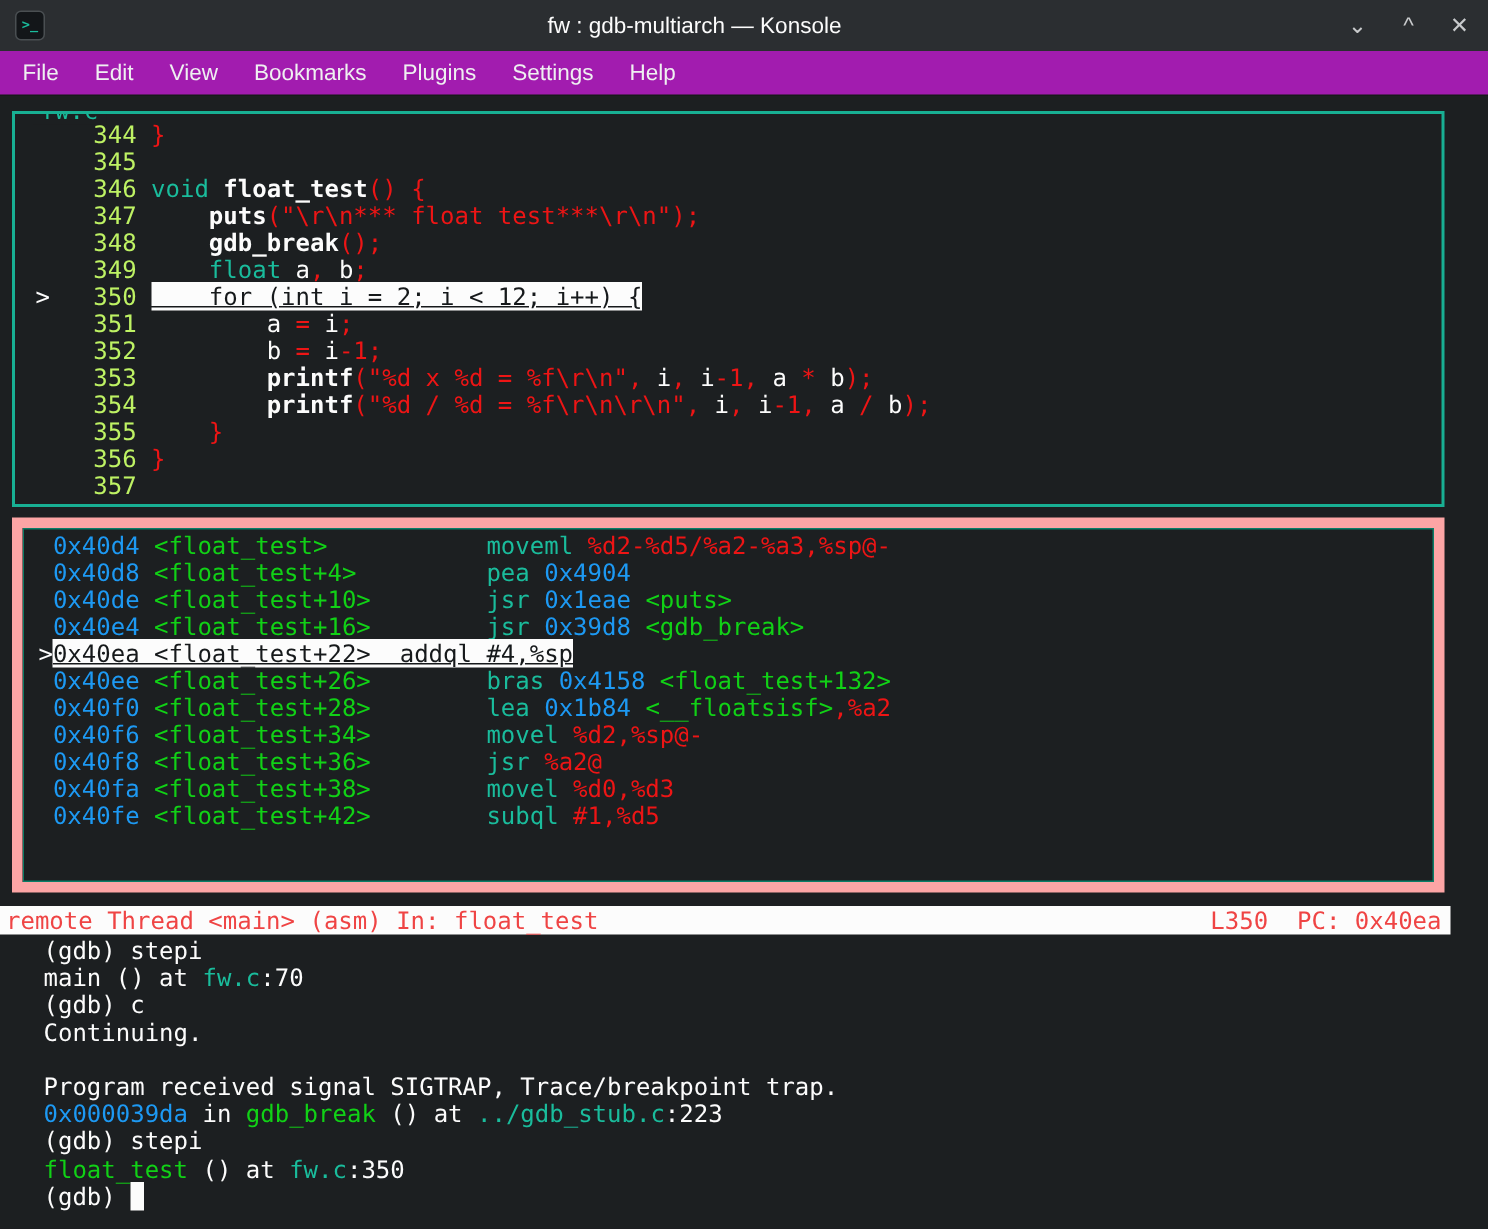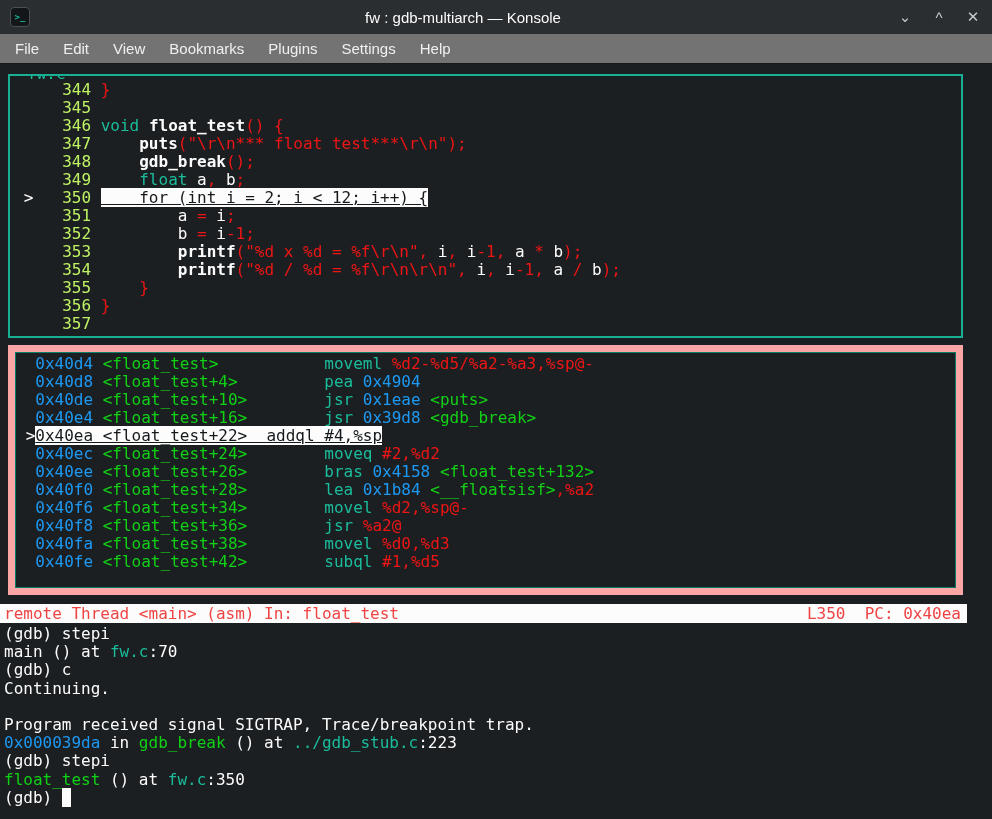--- a/index.html
+++ b/index.html
@@ -6,35 +6,35 @@
   html,body{width:992px;height:819px;}
   body{background:#1c1f21;font-family:"Liberation Sans",sans-serif;overflow:hidden;}
 
   .titlebar{height:34px;background:#2b2e31;display:flex;align-items:center;padding:0 10px;color:#fcfcfc;}
   .app-icon{width:20px;height:20px;background:#131619;border:1px solid #4a4f52;border-radius:4px;display:flex;align-items:center;justify-content:center;flex:0 0 auto;}
   .app-icon-glyph{color:#1abc9c;font-family:"DejaVu Sans Mono",monospace;font-size:9px;font-weight:bold;line-height:1;}
   .title{flex:1;text-align:center;font-size:15px;color:#fcfcfc;}
   .win-controls{display:flex;gap:16px;align-items:center;flex:0 0 auto;}
   .win-btn{color:#c8cacc;font-size:15px;width:18px;text-align:center;cursor:default;}
 
-  .menubar{height:30px;background:#737373;display:flex;align-items:center;gap:6px;padding:0 6px;border-bottom:1px solid #17191b;}
+  .menubar{height:30px;background:#a21caf;display:flex;align-items:center;gap:6px;padding:0 6px;border-bottom:1px solid #17191b;}
   .menu-item{color:#eff0f1;font-size:15px;padding:4px 9px;}
 
   .terminal{position:relative;width:992px;height:755px;background:#1c1f21;font-family:"DejaVu Sans Mono",monospace;font-size:16px;line-height:18px;color:#fcfcfc;}
   .tline{white-space:pre;height:18px;}
 
   .src-window{position:absolute;left:8px;top:10px;width:955px;height:264px;border:2px solid #18af93;padding:5px 4px;overflow:hidden;}
   .src-title{position:absolute;top:-11px;left:12px;background:#1c1f21;color:#1abc9c;padding:0 5px;font-size:16px;line-height:18px;}
 
   .asm-window{position:absolute;left:8px;top:281px;width:955px;height:250px;border:7px solid #fca5a5;box-shadow:inset 0 0 0 1px #0b7d66;padding:3px 1px;overflow:hidden;}
 
   .status-line{position:absolute;left:0;top:540px;width:967px;height:19px;background:#fcfcfc;color:#ef4444;display:flex;justify-content:space-between;padding:0 6px 0 4px;font-size:16px;line-height:19px;white-space:pre;}
 
   .console{position:absolute;left:4px;top:561px;width:984px;}
-  .console .tline{height:18.2px;}
+  .console .tline{height:18.2px;margin-left:25px;}
 
   .seg-fg{color:#fcfcfc;}
   .seg-red{color:#ed1515;}
   .seg-grn{color:#11d116;}
   .seg-blu{color:#1d99f3;}
   .seg-cyn{color:#1abc9c;}
   .seg-bold{color:#fcfcfc;font-weight:bold;}
   .seg-num{color:#bef264;}
   .seg-mark{color:#fcfcfc;}
   .seg-rev{color:#16191b;background:#fcfcfc;text-decoration:underline;}
@@ -89,21 +89,20 @@
         </div>
     </div>
 
     <div class="asm-window">
       <div>
           <div class="tline"><span class="seg-fg">  </span><span class="seg-blu">0x40d4</span><span class="seg-fg"> </span><span class="seg-grn">&lt;float_test&gt;</span><span class="seg-fg">           </span><span class="seg-cyn">moveml</span><span class="seg-fg"> </span><span class="seg-red">%d2-%d5/%a2-%a3,%sp@-</span></div>
           <div class="tline"><span class="seg-fg">  </span><span class="seg-blu">0x40d8</span><span class="seg-fg"> </span><span class="seg-grn">&lt;float_test+4&gt;</span><span class="seg-fg">         </span><span class="seg-cyn">pea</span><span class="seg-fg"> </span><span class="seg-blu">0x4904</span></div>
           <div class="tline"><span class="seg-fg">  </span><span class="seg-blu">0x40de</span><span class="seg-fg"> </span><span class="seg-grn">&lt;float_test+10&gt;</span><span class="seg-fg">        </span><span class="seg-cyn">jsr</span><span class="seg-fg"> </span><span class="seg-blu">0x1eae</span><span class="seg-fg"> </span><span class="seg-grn">&lt;puts&gt;</span></div>
           <div class="tline"><span class="seg-fg">  </span><span class="seg-blu">0x40e4</span><span class="seg-fg"> </span><span class="seg-grn">&lt;float_test+16&gt;</span><span class="seg-fg">        </span><span class="seg-cyn">jsr</span><span class="seg-fg"> </span><span class="seg-blu">0x39d8</span><span class="seg-fg"> </span><span class="seg-grn">&lt;gdb_break&gt;</span></div>
           <div class="tline"><span class="seg-mark"> &gt;</span><span class="seg-rev">0x40ea &lt;float_test+22&gt;  addql #4,%sp</span></div>
-          <div class="tline"><span class="seg-fg">  </span><span class="seg-blu">0x40ec</span><span class="seg-fg"> </span><span class="seg-grn">&lt;float_test+24&gt;</span><span class="seg-fg">        </span><span class="seg-cyn">moveq</span><span class="seg-fg"> </span><span class="seg-red">#2,%d2</span></div>
           <div class="tline"><span class="seg-fg">  </span><span class="seg-blu">0x40ee</span><span class="seg-fg"> </span><span class="seg-grn">&lt;float_test+26&gt;</span><span class="seg-fg">        </span><span class="seg-cyn">bras</span><span class="seg-fg"> </span><span class="seg-blu">0x4158</span><span class="seg-fg"> </span><span class="seg-grn">&lt;float_test+132&gt;</span></div>
           <div class="tline"><span class="seg-fg">  </span><span class="seg-blu">0x40f0</span><span class="seg-fg"> </span><span class="seg-grn">&lt;float_test+28&gt;</span><span class="seg-fg">        </span><span class="seg-cyn">lea</span><span class="seg-fg"> </span><span class="seg-blu">0x1b84</span><span class="seg-fg"> </span><span class="seg-grn">&lt;__floatsisf&gt;</span><span class="seg-red">,%a2</span></div>
           <div class="tline"><span class="seg-fg">  </span><span class="seg-blu">0x40f6</span><span class="seg-fg"> </span><span class="seg-grn">&lt;float_test+34&gt;</span><span class="seg-fg">        </span><span class="seg-cyn">movel</span><span class="seg-fg"> </span><span class="seg-red">%d2,%sp@-</span></div>
           <div class="tline"><span class="seg-fg">  </span><span class="seg-blu">0x40f8</span><span class="seg-fg"> </span><span class="seg-grn">&lt;float_test+36&gt;</span><span class="seg-fg">        </span><span class="seg-cyn">jsr</span><span class="seg-fg"> </span><span class="seg-red">%a2@</span></div>
           <div class="tline"><span class="seg-fg">  </span><span class="seg-blu">0x40fa</span><span class="seg-fg"> </span><span class="seg-grn">&lt;float_test+38&gt;</span><span class="seg-fg">        </span><span class="seg-cyn">movel</span><span class="seg-fg"> </span><span class="seg-red">%d0,%d3</span></div>
           <div class="tline"><span class="seg-fg">  </span><span class="seg-blu">0x40fe</span><span class="seg-fg"> </span><span class="seg-grn">&lt;float_test+42&gt;</span><span class="seg-fg">        </span><span class="seg-cyn">subql</span><span class="seg-fg"> </span><span class="seg-red">#1,%d5</span></div>
         </div>
     </div>
 
     <div class="status-line">

